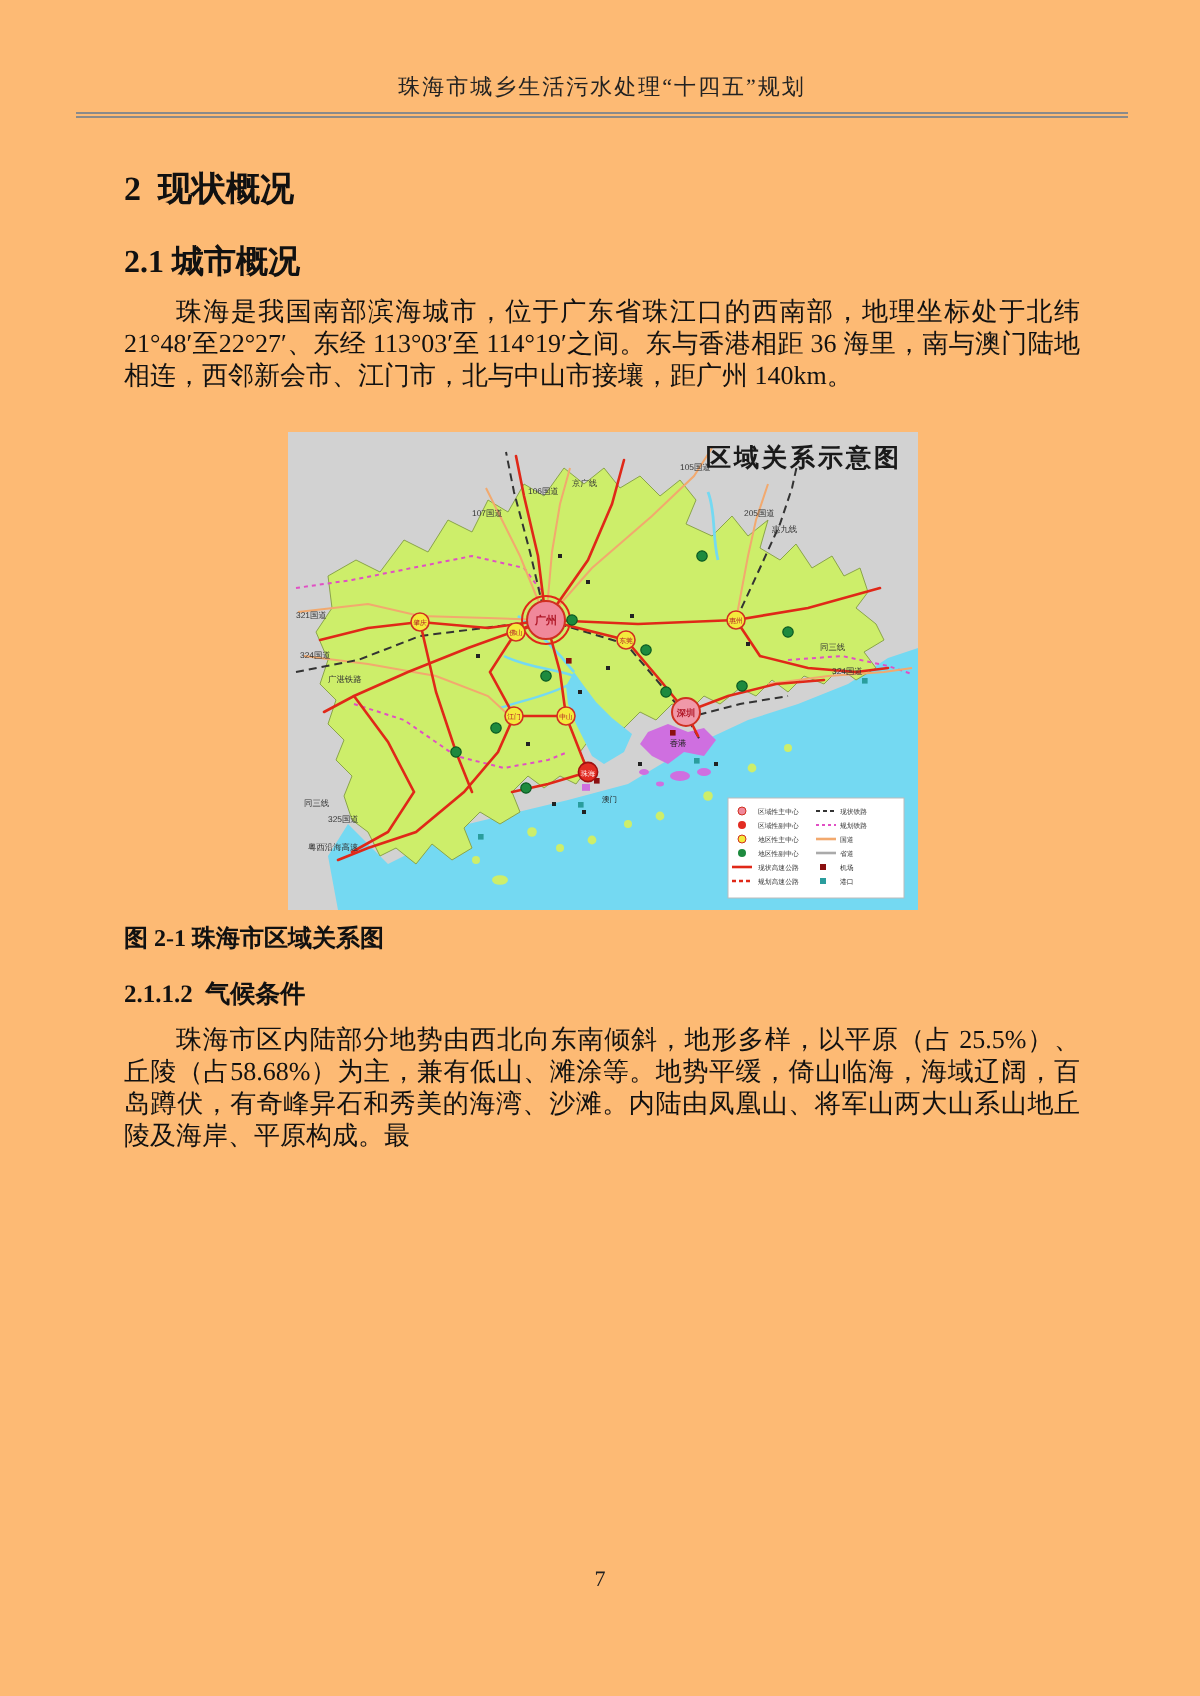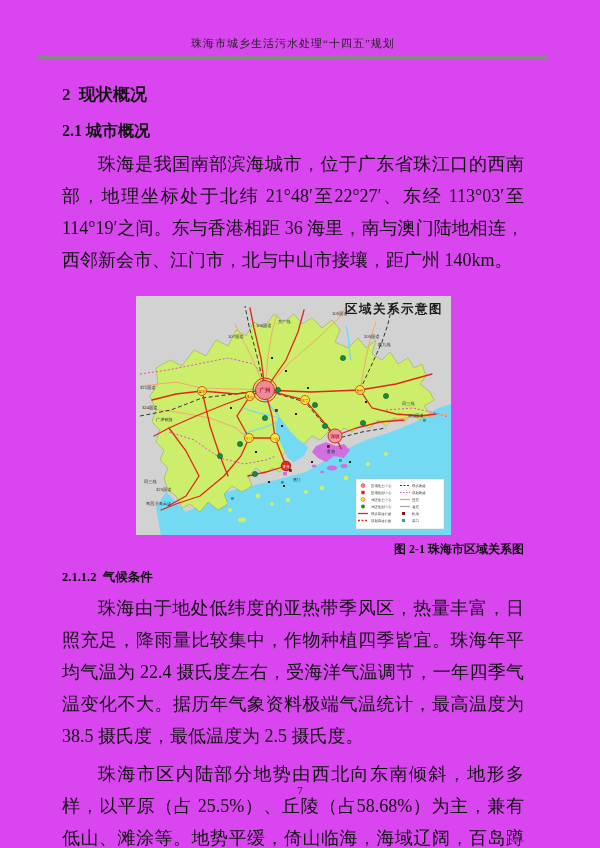--- a/index.html
+++ b/index.html
@@ -1,55 +1,55 @@
 <!DOCTYPE html>
 <html><head>
 <meta charset="utf-8">
 <style>
   html,body{margin:0;padding:0;background:#e8e8e8;}
   .page{
     position:relative;
     width:600px;height:848px;
     margin:0 auto;
-    background:#d946ef;
+    background:#fdba74;
     box-sizing:border-box;
-    padding:36px 76px 0 62px;
+    padding:36px 60px 0 62px;
     font-family:"Liberation Serif","DejaVu Serif",serif;
     color:#111;
     overflow:hidden;
   }
   .doc-header{
     margin:0 -24px;
     padding-bottom:5px;
     border-bottom:3px double #8a8a8a;
   }
   .doc-header-text{
     text-align:center;
     font-size:11px;
     letter-spacing:1px;
     color:#222;
   }
   h1.sec{font-size:17px;font-weight:bold;margin:24px 0 0;white-space:pre-wrap;}
   h2.sec{font-size:16px;font-weight:bold;margin:15px 0 0;white-space:pre-wrap;}
   h3.sec{font-size:12.5px;font-weight:bold;margin:14px 0 0;white-space:pre-wrap;}
   h4.sec{font-size:12.5px;font-weight:bold;margin:11px 0 0;white-space:pre-wrap;}
   p.body-para{
-    font-size:18px;
-    line-height:32px;
+    font-size:13px;
+    line-height:16px;
     text-align:justify;
     text-indent:2em;
     margin:6px 0 0;
   }
   .figure-wrap{
     width:315px;
     margin:20px auto 0;
     line-height:0;
   }
   .figure-caption{
-    text-align:right;
+    text-align:left;
     font-size:12px;
     font-weight:bold;
     margin-top:6px;
     white-space:pre-wrap;
   }
   .page-number{
     position:absolute;
     left:0;right:0;
     bottom:52px;
     text-align:center;
@@ -270,18 +270,17 @@
         </g>
       </g>
 
       <text x="307" y="17" text-anchor="end" font-size="12.5" font-weight="bold" fill="#1a1a1a" letter-spacing="1.5">区域关系示意图</text>
     </svg>
   </div>
 
   <div class="figure-caption">图 2-1 珠海市区域关系图</div>
 
   <h4 class="sec">2.1.1.2  气候条件</h4>
-  <p class="body-para">珠海由于地处低纬度的亚热带季风区，热量丰富，日照充足，降雨量比较集中，作物种植四季皆宜。珠海年平均气温为 22.4 摄氏度左右，受海洋气温调节，一年四季气温变化不大。据历年气象资料极端气温统计，最高温度为 38.5 摄氏度，最低温度为 2.5 摄氏度。</p>
 
   <p class="body-para">珠海市区内陆部分地势由西北向东南倾斜，地形多样，以平原（占 25.5%）、丘陵（占58.68%）为主，兼有低山、滩涂等。地势平缓，倚山临海，海域辽阔，百岛蹲伏，有奇峰异石和秀美的海湾、沙滩。内陆由凤凰山、将军山两大山系山地丘陵及海岸、平原构成。最</p>
 
   <div class="page-number">7</div>
 </div>
 
 </body></html>

